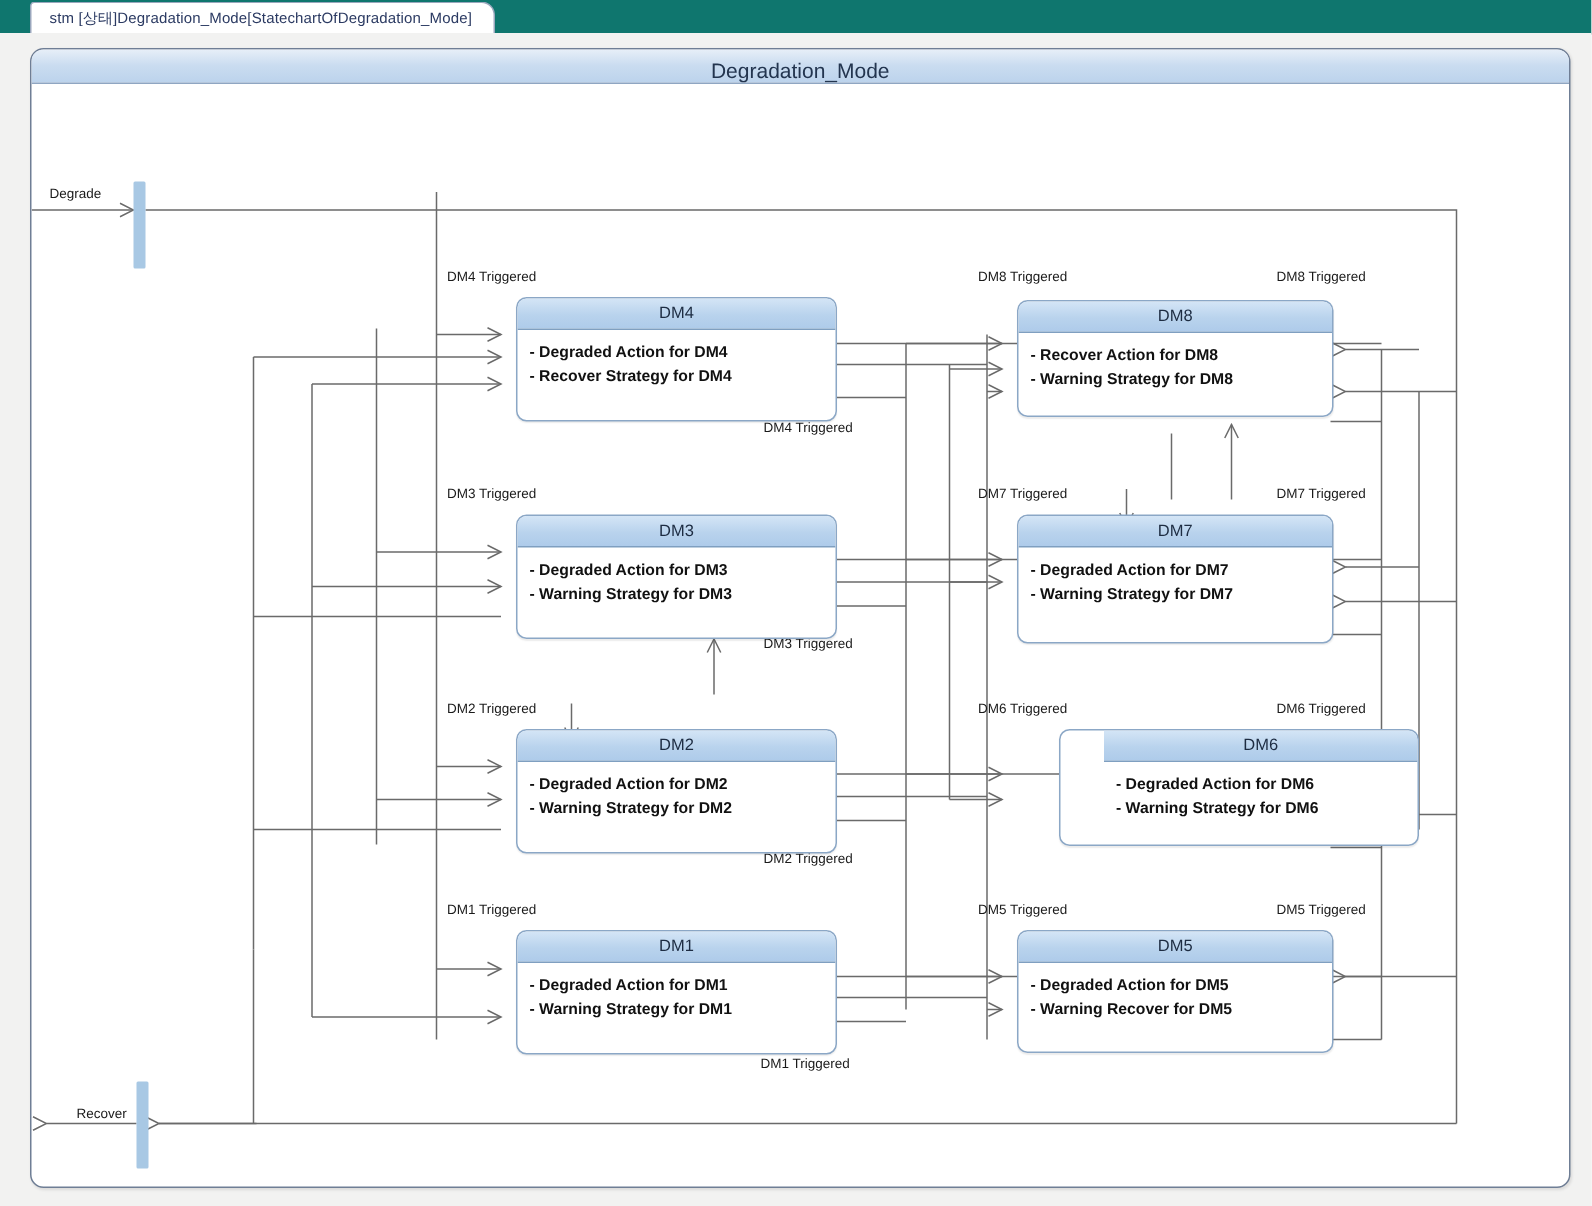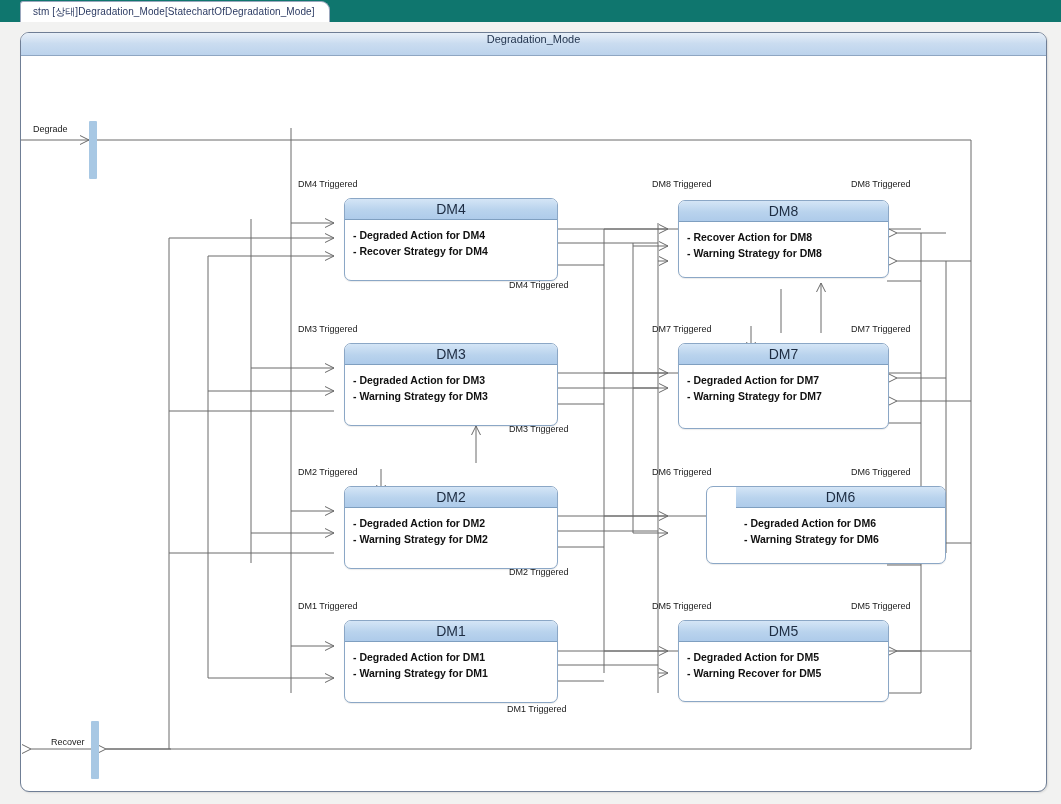--- a/index.html
+++ b/index.html
@@ -39,39 +39,39 @@
     background:#ffffff;
     border:1px solid #6f7e95;
     border-radius:9px;
     box-shadow:1px 1px 2px rgba(0,0,0,.10);
     overflow:hidden;
   }
   .frame-header{
     position:absolute;left:0;top:0;width:100%;height:22px;
     background:linear-gradient(to bottom,#e7eff8 0%,#cadcf0 48%,#bcd3ec 100%);
     border-bottom:1px solid #8fa6c2;
-    display:flex;align-items:flex-start;justify-content:center;
-    font-size:11px;color:#23354f;
+    display:flex;align-items:flex-end;justify-content:center;
+    font-size:14px;color:#23354f;
   }
 
   
   svg.diagram{position:absolute;left:0;top:0;width:1025px;height:758px;}
   .edge{fill:none;stroke:#6a6a6a;stroke-width:1;}
   .arrowline{stroke:#6a6a6a;stroke-width:1;fill:none;}
 
   
   .state{position:absolute;background:#ffffff;
          border:1px solid #8ba7c6;border-radius:7px;overflow:hidden;
          box-shadow:0 1px 1px rgba(0,0,0,.08);}
   .state-title{
     height:20px;
     background:linear-gradient(to bottom,#d4e5f6 0%,#b9d3ed 55%,#aecbea 100%);
     border-bottom:1px solid #7f9fc0;
     display:flex;align-items:center;justify-content:center;
-    font-size:14px;color:#1d2c42;
+    font-size:11px;color:#1d2c42;
   }
   .state-body{padding:7px 0 0 8px;font-weight:bold;}
   .state-body div{font-size:10.5px;color:#111;line-height:16px;
                   white-space:nowrap;}
   .pt-label{position:absolute;font-size:9px;color:#1a1a1a;white-space:nowrap;}
 </style>
 </head>
 <body>
 
 <div id="app">

